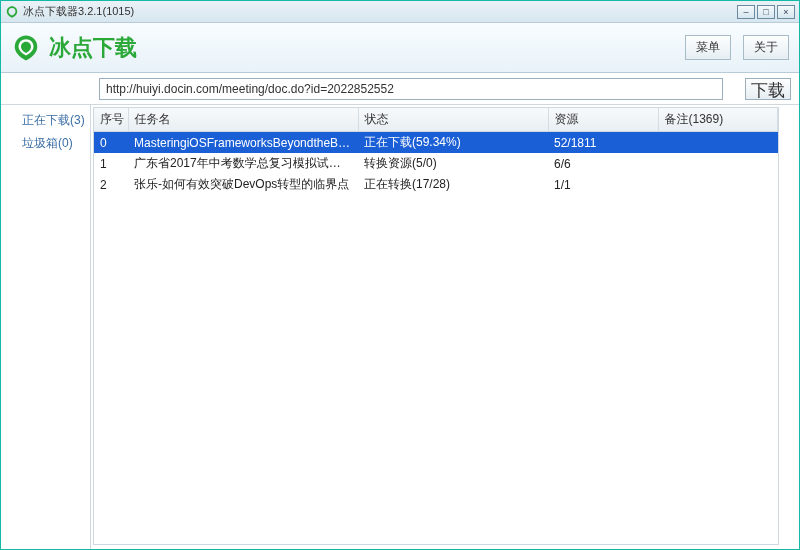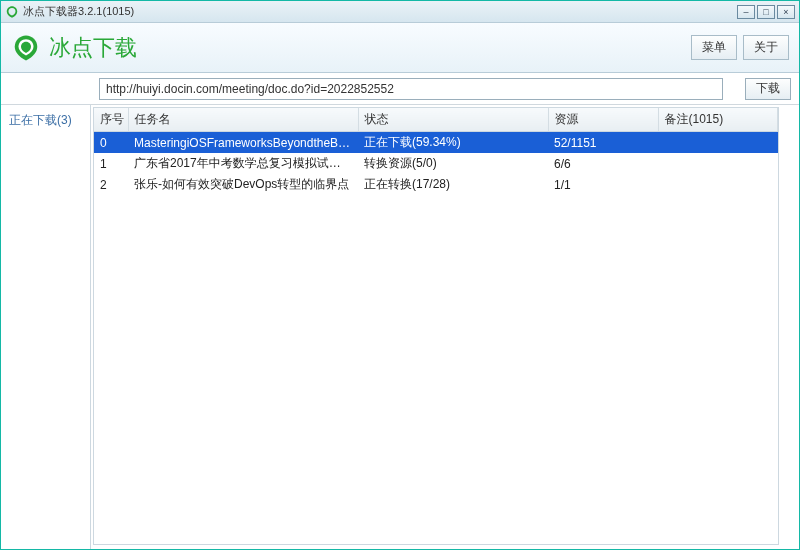--- a/index.html
+++ b/index.html
@@ -48,24 +48,24 @@
       padding: 0 10px;
       border-bottom: 1px solid #b8ccd8;
       position: relative;
     }
     .logo {
       width: 30px; height: 30px; margin-right: 8px;
     }
     .app-name {
       font-size: 22px;
       color: #2aa838;
-      font-weight: 400;
-      flex: 1;
-    }
-    .hdr-btns { display: flex; gap: 6px; }
+      font-weight: 700;
+      flex: 1;
+    }
+    .hdr-btns { display: flex; gap: 12px; }
     .hdr-btn {
       padding: 3px 10px;
       border: 1px solid #a8bcc8;
       background: linear-gradient(#fdfefe,#e6eef3);
       font-size: 12px; color: #333; cursor: default;
     }
     .url-row {
       height: 32px;
       display: flex;
       align-items: center;
@@ -80,32 +80,32 @@
       border: 1px solid #9aaebb;
       padding: 2px 6px;
       font-size: 12px;
       color: #333;
       background: #fff;
     }
     .dl-btn {
       height: 22px; width: 46px;
       border: 1px solid #9aaebb;
       background: linear-gradient(#fdfefe,#e6eef3);
-      font-size: 12px; color: #333;
+      font-size: 17px; color: #333;
     }
     .body {
       flex: 1;
       display: flex;
       overflow: hidden;
     }
     .sidebar {
       width: 90px;
       background: #fff;
       border-right: 1px solid #cdd8e0;
-      padding: 4px 0;
+      padding: 4px 13px;
     }
     .side-item {
       padding: 3px 8px;
       color: #3b6ea5;
       cursor: default;
       font-size: 12px;
       white-space: nowrap;
     }
     .main {
       flex: 1;
@@ -190,47 +190,48 @@
   </div>
 
   <div class="url-row">
     <input class="url-input" value="http://huiyi.docin.com/meeting/doc.do?id=2022852552" style="">
     <button class="dl-btn">下载</button>
   </div>
 
   <div class="body">
     <div class="sidebar">
       <div class="side-item">正在下载(3)</div>
+      <div class="side-item">垃圾箱(0)</div>
     </div>
 
     <div class="main">
       <div class="table-wrap">
         <table>
           <colgroup>
             <col class="col-idx">
               <col class="col-name">
               <col class="col-status">
               <col class="col-res">
               <col class="col-note">
           </colgroup>
           <thead>
             <tr>
               <th>序号</th>
               <th>任务名</th>
               <th>状态</th>
               <th>资源</th>
-              <th>备注(1015)</th>
+              <th>备注(1369)</th>
             </tr>
           </thead>
           <tbody id="tbody">
               <tr class="selected">
                 <td>0</td>
                 <td>MasteringiOSFrameworksBeyondtheBasics,2ndE...</td>
                 <td>正在下载(59.34%)</td>
-                <td>52/1151</td>
+                <td>52/1811</td>
                 <td></td>
               </tr>
               <tr>
                 <td>1</td>
                 <td>广东省2017年中考数学总复习模拟试题二201707...</td>
                 <td>转换资源(5/0)</td>
                 <td>6/6</td>
                 <td></td>
               </tr>
               <tr>

